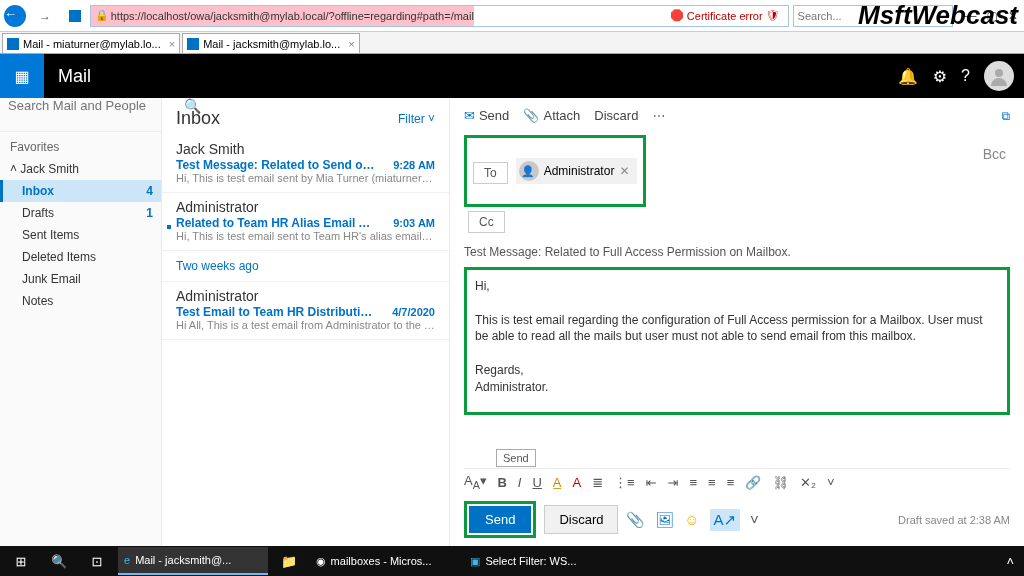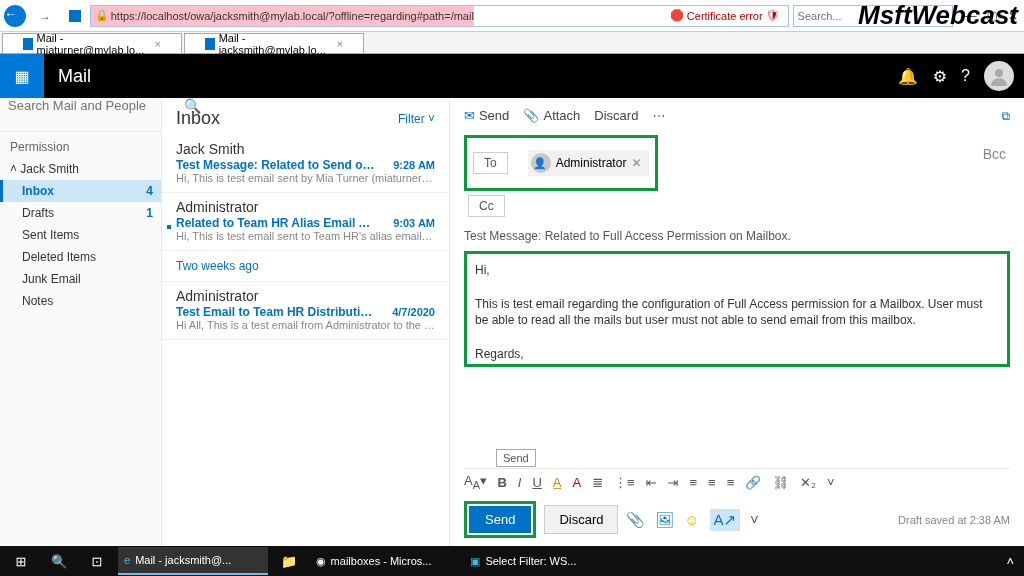--- a/index.html
+++ b/index.html
@@ -5,21 +5,21 @@
 *{margin:0;padding:0;box-sizing:border-box;font-family:"Segoe UI",Arial,sans-serif}
 body{width:1024px;height:576px;overflow:hidden;background:#fff;position:relative;font-size:12px}
 .chrome{height:32px;background:#fff;display:flex;align-items:center;border-bottom:1px solid #ccc}
 .nav-btn{width:26px;height:26px;margin:2px;display:flex;align-items:center;justify-content:center;color:#555}
 .back-btn{background:#0078d7;color:#fff;border-radius:50%;width:22px;height:22px;font-size:13px}
 .urlbar{flex:1;height:22px;border:1px solid #a6c4e8;background:linear-gradient(to right,#ffc0cb 0%,#ffc0cb 55%,#fff 55%);display:flex;align-items:center;padding:0 4px;font-size:11px;color:#333}
 .cert-err{margin-left:auto;color:#b00;display:flex;align-items:center;gap:3px;background:#fff;padding:0 4px}
 .search-box{width:160px;height:22px;border:1px solid #a6c4e8;margin:0 4px;padding:0 4px;font-size:11px;color:#888}
 .win-controls{display:flex;align-items:center;margin-left:8px;gap:10px;color:#444;padding-right:6px}
 .tabs{height:22px;background:#f4f4f4;display:flex;align-items:flex-end;border-bottom:1px solid #aaa;padding-left:2px}
-.tab{height:20px;padding:2px 20px;font-size:11px;border:1px solid #aaa;border-bottom:none;margin-right:2px;background:#fff;display:flex;align-items:center;gap:4px;max-width:180px}
+.tab{height:20px;padding:2px 4px;font-size:11px;border:1px solid #aaa;border-bottom:none;margin-right:2px;background:#fff;display:flex;align-items:center;gap:4px;max-width:180px}
 .tab.active{background:#fff}
 .tab-icon{width:12px;height:12px;background:#0072c6;display:inline-block}
 .suite-bar{height:44px;background:#000;display:flex;align-items:center;color:#fff}
 .waffle{width:44px;height:44px;background:#0078d7;display:flex;align-items:center;justify-content:center;font-size:16px}
 .app-name{font-size:18px;padding:0 14px;font-weight:400}
 .overlay-text{font-family:"Arial Black",sans-serif;font-weight:900;font-size:26px;color:#0b9b3e;letter-spacing:-.5px;margin-left:80px}
 .suite-right{margin-left:auto;display:flex;align-items:center;gap:14px;padding-right:10px}
 .suite-icon{font-size:16px;cursor:pointer}
 .avatar{width:30px;height:30px;border-radius:50%;background:#ddd;display:flex;align-items:center;justify-content:center}
 .brand{position:absolute;top:0;right:6px;font-family:"Arial Black",sans-serif;font-size:26px;font-weight:900;font-style:italic;color:#000;z-index:50}
@@ -44,29 +44,29 @@
 .msg .time{font-size:11px;color:#0072c6;font-weight:600}
 .msg .prev{font-size:11px;color:#888;white-space:nowrap;overflow:hidden;text-overflow:ellipsis}
 .unread-dot{width:4px;height:4px;background:#0072c6;position:absolute;left:5px;top:32px}
 .date-sep{padding:8px 14px;font-size:12px;color:#0072c6;font-weight:400;border-bottom:1px solid #f0f0f0}
 .right-col{flex:1;display:flex;flex-direction:column;padding:6px 14px 0;position:relative}
 .compose-bar{display:flex;align-items:center;gap:14px;padding:4px 0;color:#444}
 .cbar-item{display:flex;align-items:center;gap:4px;cursor:pointer;font-size:13px}
 .send-icon{color:#0072c6}
 .popout{margin-left:auto;color:#0072c6;cursor:pointer}
 .recip{margin-top:8px}
-.to-row{display:flex;align-items:center;gap:20px;border:3px solid #0b9b3e;padding:12px 6px;width:fit-content}
+.to-row{display:flex;align-items:flex-end;gap:8px;border:3px solid #0b9b3e;padding:20px 6px;width:fit-content}
 .to-lbl{background:#fff;border:1px solid #ccc;padding:3px 10px;font-size:12px;color:#555;cursor:pointer}
 .chip{background:#f1f1f1;border-radius:0;padding:3px 8px 3px 3px;display:flex;align-items:center;gap:5px;font-size:12px}
 .chip .cavatar{width:20px;height:20px;border-radius:50%;background:#c8c8c8;display:flex;align-items:center;justify-content:center;font-size:11px}
 .chip .x{color:#888;cursor:pointer;font-size:12px}
 .bcc{position:absolute;right:18px;top:48px;font-size:14px;color:#888;cursor:pointer}
 .cc-row{margin-top:8px;padding-left:4px}
 .subject-line{margin-top:14px;border-bottom:none;padding:2px 0;font-size:12px;color:#555}
-.body-box{margin-top:6px;border:3px solid #0b9b3e;padding:8px;font-size:12px;color:#333;height:116px;overflow:hidden;line-height:1.4}
+.body-box{margin-top:6px;border:3px solid #0b9b3e;padding:8px;font-size:12px;color:#333;height:148px;overflow:hidden;line-height:1.4}
 .fmtbar{border-top:1px solid #eaeaea;margin-top:auto;padding:4px 0;display:flex;align-items:center;gap:11px;color:#555;font-size:13px;position:relative}
 .fmtbar span{cursor:pointer}
 .send-tooltip{position:absolute;top:-20px;left:32px;background:#fff;border:1px solid #aaa;padding:2px 6px;font-size:11px}
 .bottom-actions{display:flex;align-items:center;gap:8px;padding:6px 0 8px;position:relative}
 .send-wrap{border:3px solid #0b9b3e;padding:2px}
 .btn-send{background:#0072c6;color:#fff;border:none;padding:6px 16px;font-size:13px;cursor:pointer;position:relative}
 .btn-discard{background:#f1f1f1;border:1px solid #ccc;padding:6px 14px;font-size:13px;cursor:pointer}
 .attach-icons{display:flex;align-items:center;gap:10px;color:#555;font-size:15px}
 .draft-saved{margin-left:auto;font-size:11px;color:#888}
 .taskbar{position:absolute;bottom:0;left:0;right:0;height:30px;background:#101010;display:flex;align-items:center;padding:0 4px;gap:4px}
@@ -129,21 +129,21 @@
       </div>
   </div>
 </div>
 
 <div class="main">
   <div class="left-col">
     <div class="search-row">
       <input placeholder="Search Mail and People" style="">
       <span class="sicon">🔍</span>
     </div>
-    <div class="fav-head">Permission</div>
+    <div class="fav-head">Favorites</div>
     <div class="user-head">˄ <span>Jack Smith</span></div>
     <div id="folders">
         <div class="folder sel">
           <span>Inbox</span>
           <span class="cnt">4</span>
         </div>
         <div class="folder">
           <span>Drafts</span>
           <span class="cnt">1</span>
         </div>

